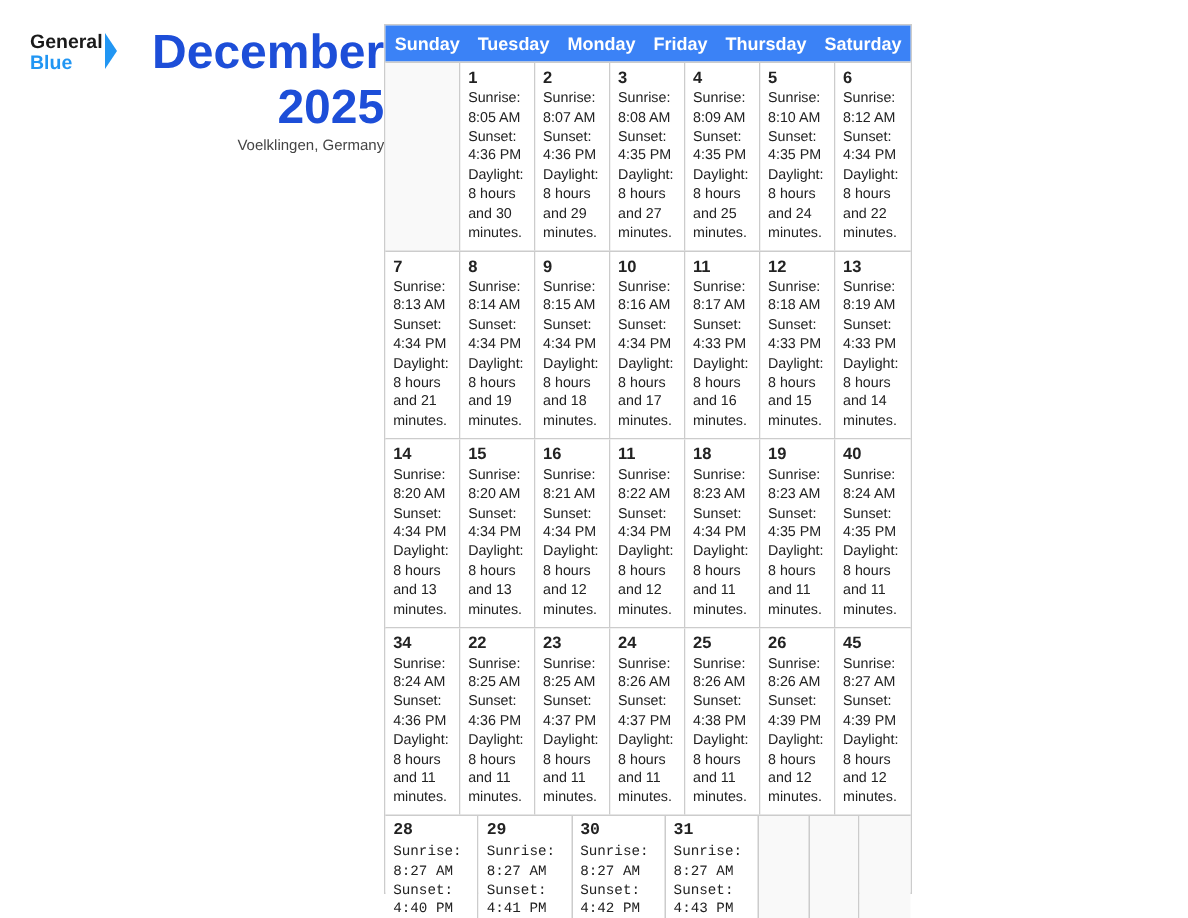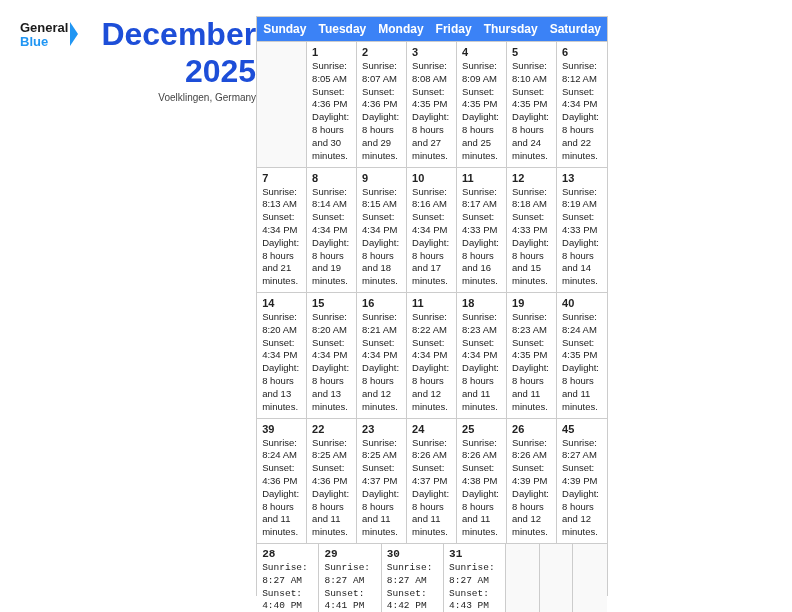--- a/index.html
+++ b/index.html
@@ -206,21 +206,21 @@
             <span class="cell-date">19</span>
             <div class="cell-info">Sunrise: 8:23 AM<br>Sunset: 4:35 PM<br>Daylight: 8 hours<br>and 11 minutes.</div>
           </div>
           <div class="calendar-cell">
             <span class="cell-date">40</span>
             <div class="cell-info">Sunrise: 8:24 AM<br>Sunset: 4:35 PM<br>Daylight: 8 hours<br>and 11 minutes.</div>
           </div>
         </div>
         <div class="calendar-row">
           <div class="calendar-cell">
-            <span class="cell-date">39</span>
+            <span class="cell-date">34</span>
             <div class="cell-info">Sunrise: 8:24 AM<br>Sunset: 4:36 PM<br>Daylight: 8 hours<br>and 11 minutes.</div>
           </div>
           <div class="calendar-cell">
             <span class="cell-date">22</span>
             <div class="cell-info">Sunrise: 8:25 AM<br>Sunset: 4:36 PM<br>Daylight: 8 hours<br>and 11 minutes.</div>
           </div>
           <div class="calendar-cell">
             <span class="cell-date">23</span>
             <div class="cell-info">Sunrise: 8:25 AM<br>Sunset: 4:37 PM<br>Daylight: 8 hours<br>and 11 minutes.</div>
           </div>

